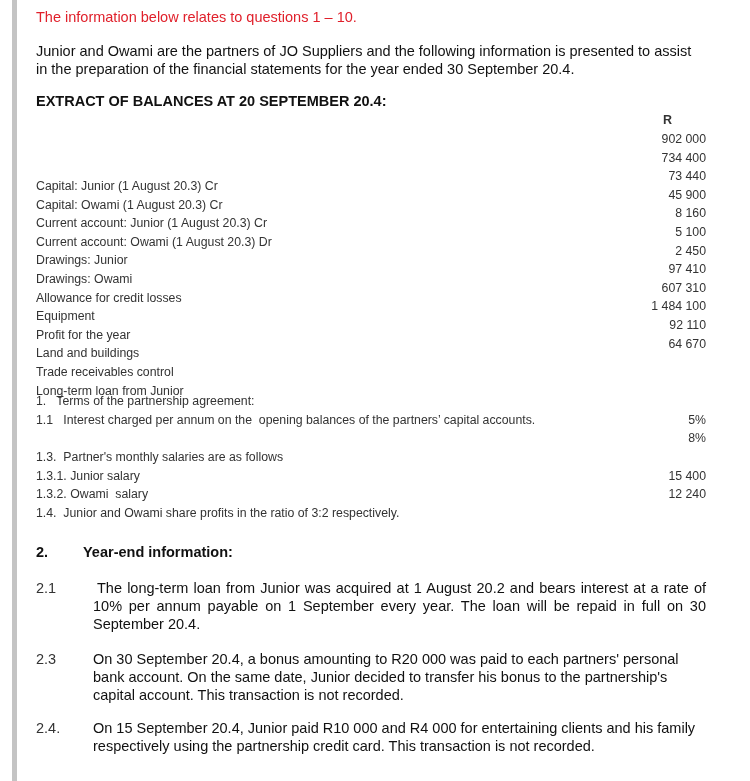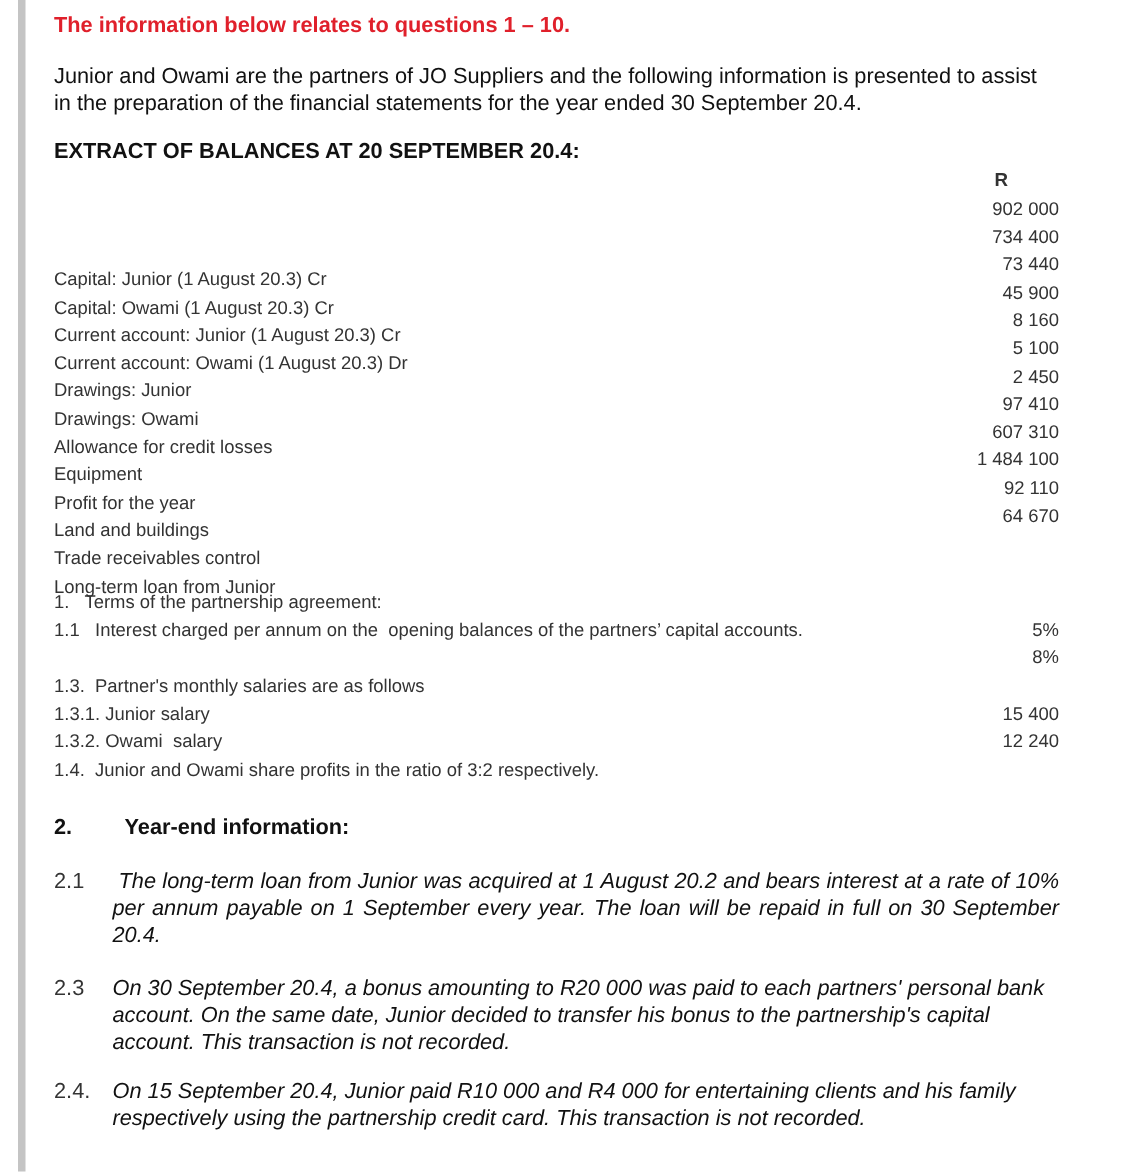--- a/index.html
+++ b/index.html
@@ -29,21 +29,20 @@
       top: 0;
       width: 690px;
     }
     .intro-red {
       position: absolute;
       top: 9px;
       left: 0;
       font-size: 14.5px;
       color: #e0202b;
       white-space: nowrap;
-      font-weight: bold;
     }
     .intro-para {
       position: absolute;
       top: 42px;
       left: 0;
       width: 670px;
       font-size: 14.5px;
       line-height: 18px;
       color: #111;
     }
@@ -139,22 +138,21 @@
       line-height: 18px;
       color: #111;
     }
     .adj .adj-num {
       position: absolute;
       left: 0;
       top: 0;
       color: #333;
     }
     .adj .adj-text {
-      margin-left: 39px;
-      font-style: italic;
+      margin-left: 57px;
     }
     .adj .adj-text.justify {
       text-align: justify;
     }
   </style>
 </head>
 <body>
 
 <div class="left-bar"></div>
 

